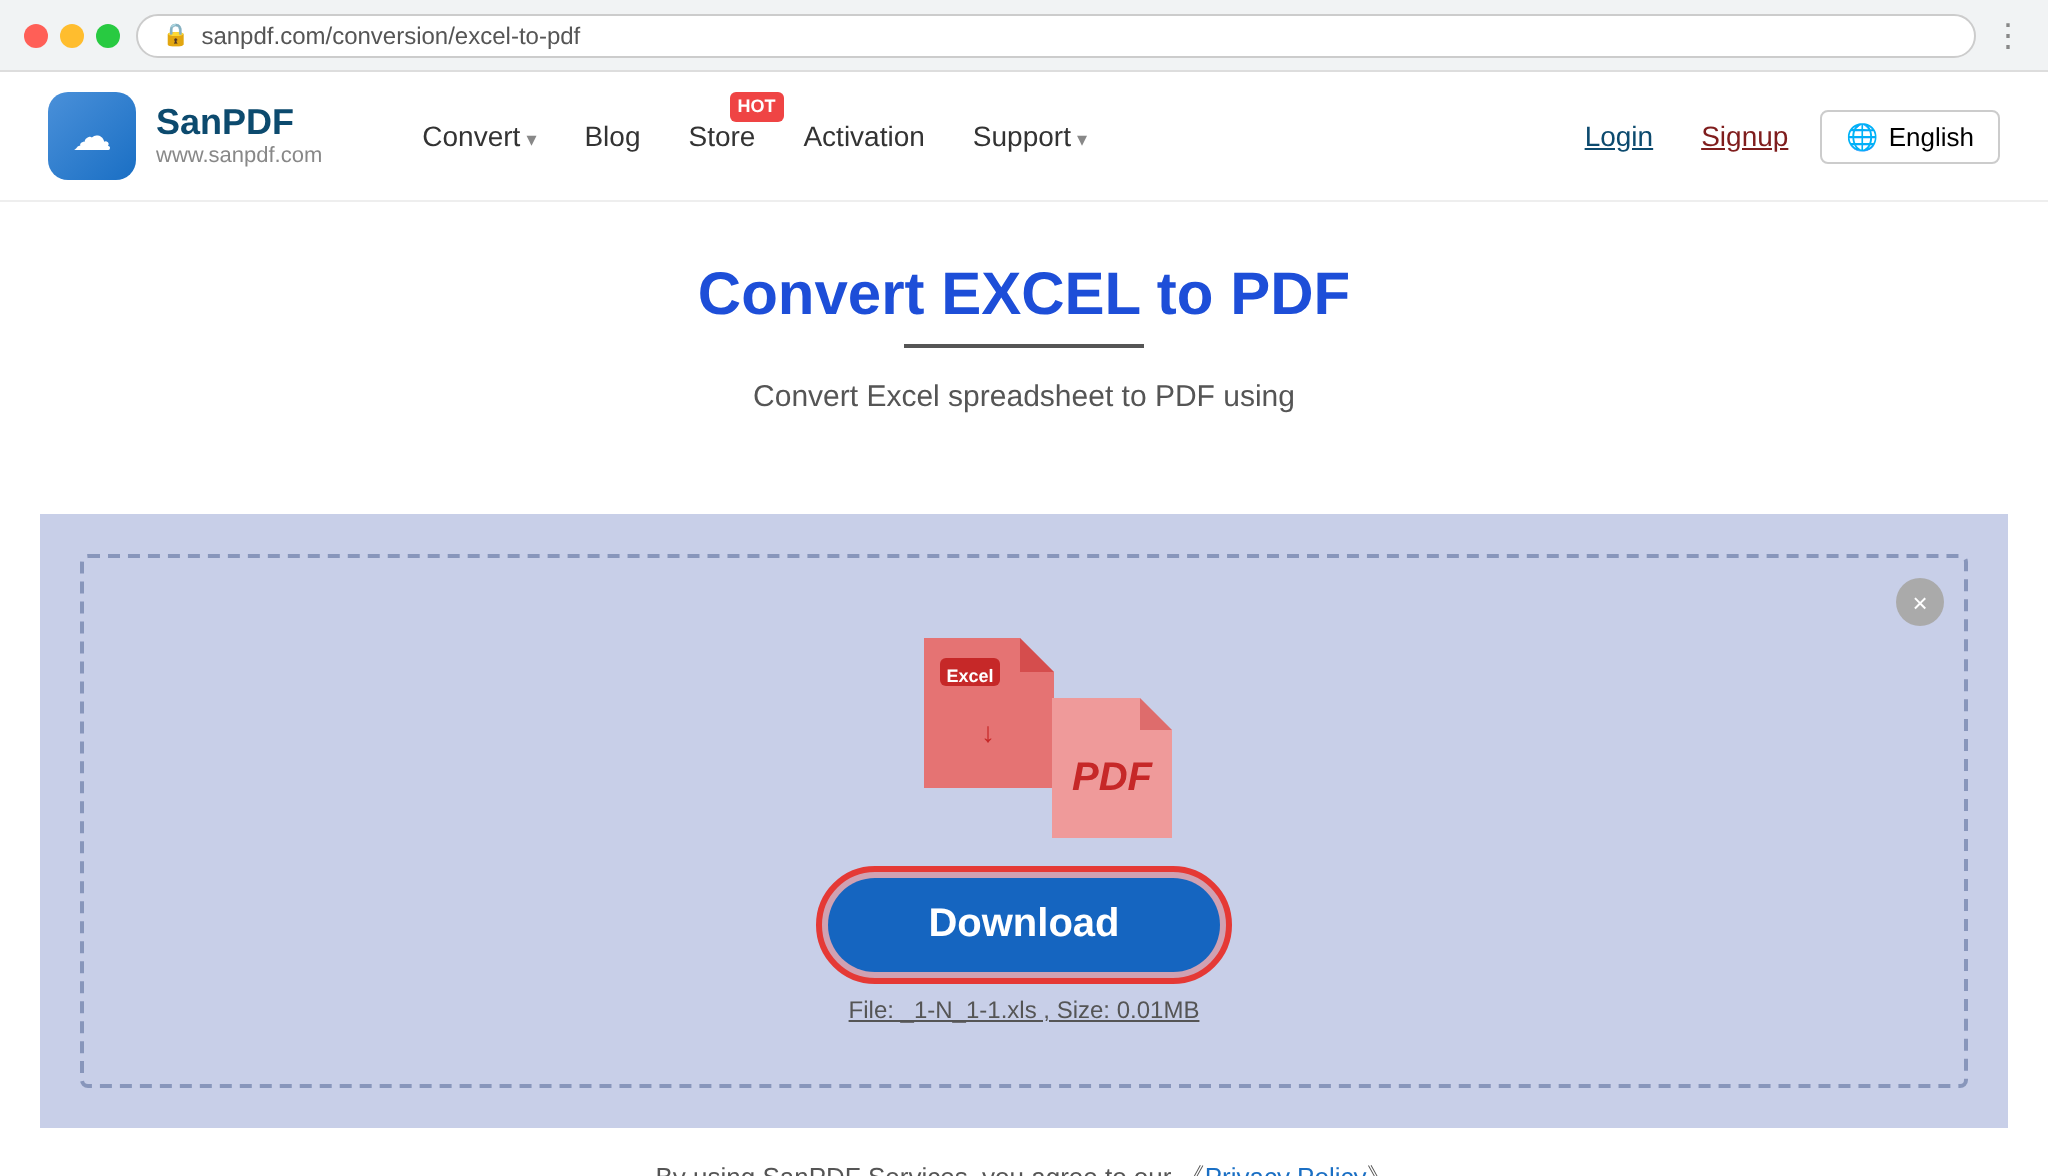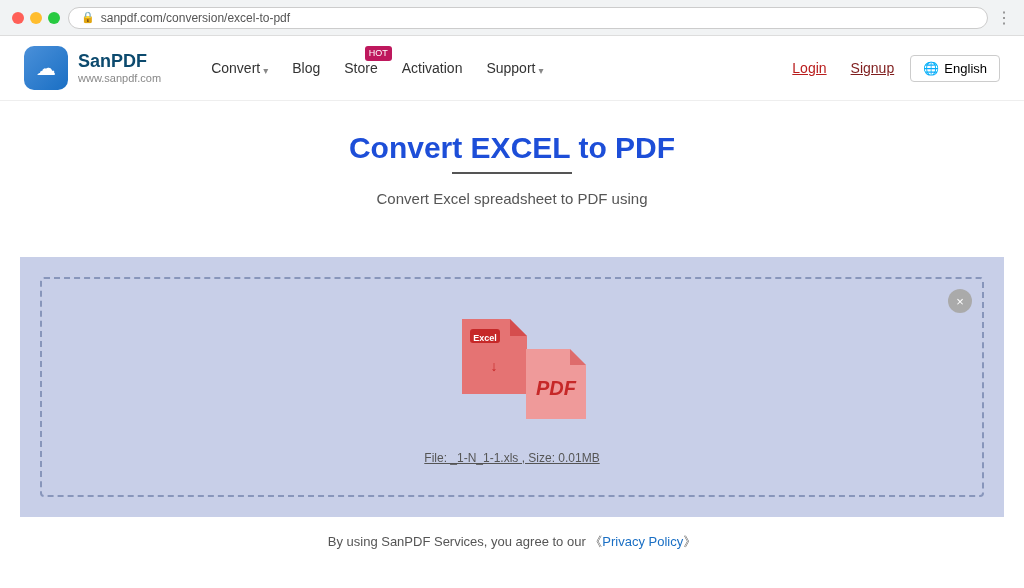--- a/index.html
+++ b/index.html
@@ -81,36 +81,36 @@
       text-decoration: none;
       white-space: nowrap;
     }
     .nav-item .arrow { font-size: 10px; color: #888; }
 
     .store-wrapper { position: relative; display: inline-flex; align-items: center; }
     .hot-badge {
       position: absolute;
       top: -8px;
       right: -4px;
-      background: #be185d;
+      background: #ef4444;
       color: white;
       font-size: 9px;
-      font-weight: normal;
+      font-weight: bold;
       padding: 1px 4px;
       border-radius: 3px;
       line-height: 1.4;
     }
 
     .nav-right {
       display: flex;
       align-items: center;
       gap: 8px;
       margin-left: auto;
     }
-    .nav-login { font-size: 14px; color: #b91c1c; cursor: pointer; padding: 6px 8px; }
+    .nav-login { font-size: 14px; color: #0c4a6e; cursor: pointer; padding: 6px 8px; }
     .nav-signup { font-size: 14px; color: #7f1d1d; cursor: pointer; padding: 6px 8px; }
     .lang-btn {
       border: 1px solid #ccc;
       border-radius: 4px;
       padding: 5px 12px;
       font-size: 13px;
       cursor: pointer;
       display: flex;
       align-items: center;
       gap: 5px;
@@ -309,20 +309,21 @@
 
       <div class="pdf-file" style="position:absolute;right:0;bottom:0;">
         <svg width="60" height="70" viewBox="0 0 60 70">
           <polygon points="0,0 44,0 60,16 60,70 0,70" fill="#ef9a9a"></polygon>
           <polygon points="44,0 60,16 44,16" fill="#c62828" opacity="0.4"></polygon>
           <text x="30" y="46" text-anchor="middle" fill="#c62828" font-size="20" font-weight="bold" font-style="italic">PDF</text>
         </svg>
       </div>
     </div>
 
+    <button class="download-btn">Download</button>
 
     <p class="file-info">File: _1-N_1-1.xls , Size: 0.01MB</p>
   </div>
 </div>
 
 <div class="footer">
   <span>By using SanPDF Services, you agree to our  《</span><a href="#">Privacy Policy</a><span>》</span>
 </div>
 
 </body></html>

